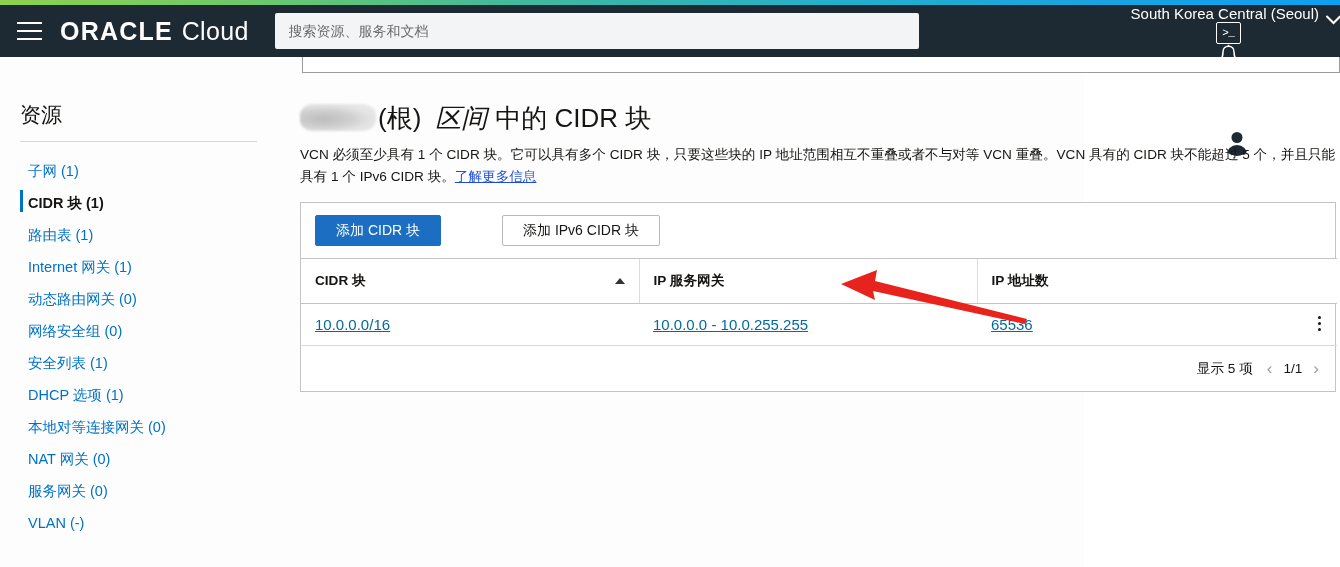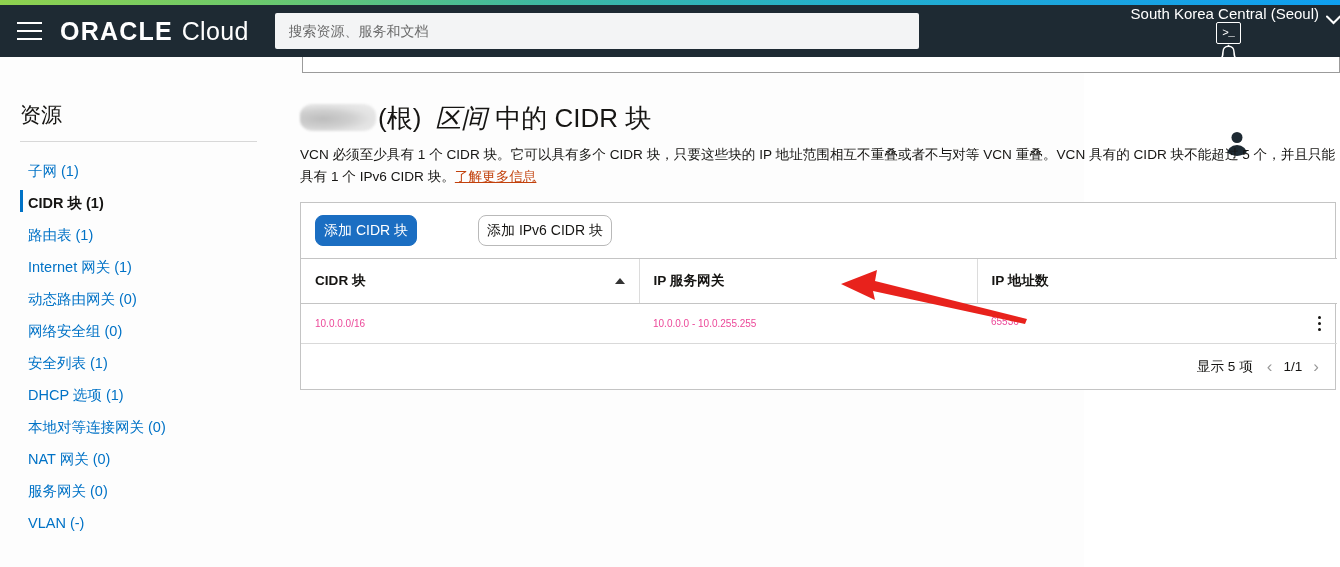--- a/index.html
+++ b/index.html
@@ -157,34 +157,34 @@
     position: relative; top: 4px;
     margin-right: 2px;
     filter: blur(1.2px);
   }
   .title-italic { font-style: italic; padding: 0 8px 0 14px; }
 
   .page-desc {
     position: absolute; left: 19px; top: 87px; width: 1040px;
     font-size: 13.6px; line-height: 22px; color: #161513;
   }
-  .page-desc a { color: #c2410c; text-decoration: underline; }
+  .page-desc a { color: #1d4ed8; text-decoration: underline; }
 
   
   .card {
     position: absolute; left: 19px; top: 145px; width: 1036px;
     border: 1px solid #c4c4c4; background: #ffffff;
   }
   .card-toolbar {
     height: 55px; display: flex; align-items: center; gap: 13px;
     padding: 0 14px;
   }
   .btn {
-    height: 31px; padding: 0 8px;
-    font-size: 14px; border-radius: 8px; cursor: pointer;
+    height: 31px; padding: 0 20px;
+    font-size: 14px; border-radius: 2px; cursor: pointer;
     display: inline-flex; align-items: center; justify-content: center;
     font-family: "Liberation Sans", "DejaVu Sans", sans-serif;
     white-space: nowrap;
   }
   .btn-primary {
     background: #1b6ec2; color: #ffffff; border: 1px solid #1b6ec2;
   }
   .btn-secondary {
     background: #ffffff; color: #161513; border: 1px solid #b9b9b9; margin-left: 48px;
   }
@@ -193,22 +193,22 @@
     width: 100%; border-collapse: collapse; table-layout: fixed;
   }
   table.cidr-table th {
     text-align: left; font-size: 13.6px; font-weight: bold; color: #161513;
     padding: 13px 14px; border-top: 1px solid #c4c4c4;
     border-bottom: 1px solid #c4c4c4; border-left: 1px solid #dcdcdc;
     background: #ffffff; position: relative; vertical-align: middle;
   }
   table.cidr-table th:first-child { border-left: none; }
   table.cidr-table td {
-    font-size: 10px; color: #ec4899; padding: 12px 14px;
-    border-bottom: 1px solid #d9d9d9; vertical-align: middle;
+    font-size: 15px; color: #0369a1; padding: 12px 14px;
+    border-bottom: 1px solid #d9d9d9; vertical-align: middle; text-decoration: underline;
   }
   .sort-arrow {
     position: absolute; right: 14px; top: 50%; transform: translateY(-50%);
     width: 0; height: 0;
     border-left: 5px solid transparent; border-right: 5px solid transparent;
     border-bottom: 6px solid #333;
   }
   .kebab {
     display: inline-flex; flex-direction: column; gap: 3px;
     cursor: pointer; float: right; padding: 0 2px;

